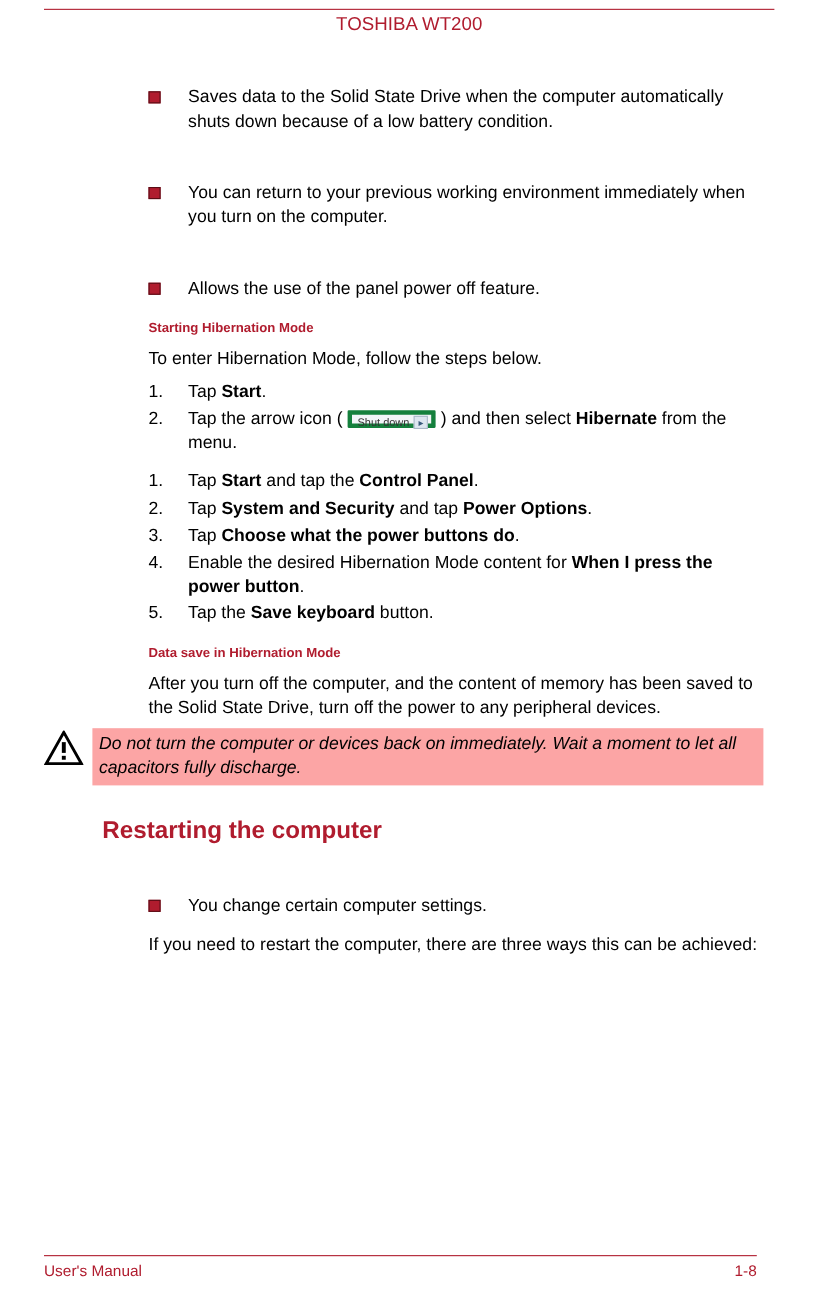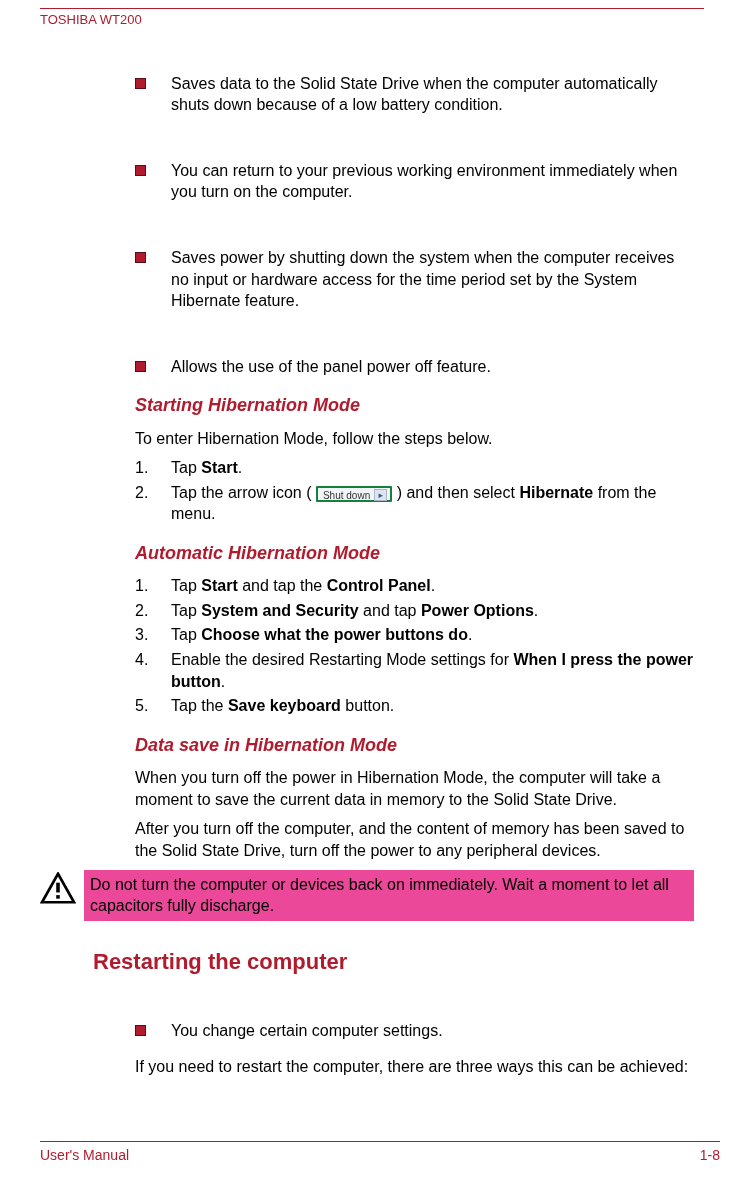--- a/index.html
+++ b/index.html
@@ -14,23 +14,23 @@
       padding: 0;
     }
     .page {
       padding: 8px 40px 0 40px;
     }
     .top-rule {
       border-top: 1px solid #b01c2e;
       margin-bottom: 2px;
     }
     .header-text {
-      text-align: left;
-      color: #b01c2e;
-      font-size: 13px;
+      text-align: center;
+      color: #b01c2e;
+      font-size: 17px;
       margin-bottom: 10px;
     }
     .content {
       padding-left: 95px;
       padding-right: 10px;
     }
     ul.square-list {
       list-style: none;
       padding: 0;
       margin: 0 0 14px 0;
@@ -46,23 +46,22 @@
       position: absolute;
       left: 0;
       top: 5px;
       width: 9px;
       height: 9px;
       background: #b01c2e;
       border: 1px solid #5a0d16;
     }
     h3.section-red {
       color: #b01c2e;
-      font-style: italic;
       font-weight: bold;
-      font-size: 18px;
+      font-size: 12px;
       margin: 16px 0 10px 0;
     }
     h2.main-red {
       color: #b01c2e;
       font-weight: bold;
       font-size: 22px;
       margin: 26px 0 12px -42px;
     }
     p.body {
       margin-bottom: 8px;
@@ -83,21 +82,21 @@
       content: counter(step) ".";
       position: absolute;
       left: 0;
       top: 0;
     }
     b { font-weight: bold; }
     .inline-shutdown {
       display: inline-block;
       vertical-align: middle;
       background: #f2f5f8;
-      border: 2px solid #15803d;
+      border: 4px solid #15803d;
       padding: 1px 3px 1px 5px;
       font-size: 10px;
       color: #333;
       height: 16px;
       line-height: 13px;
       border-radius: 1px;
     }
     .inline-shutdown .arrowbox {
       display: inline-block;
       background: #dde6f0;
@@ -118,28 +117,29 @@
       gap: 8px;
     }
     .caution-icon {
       flex: 0 0 auto;
       width: 36px;
       height: 32px;
       margin-top: 2px;
     }
     .caution-text {
       flex: 1;
-      background: #ec4899;
+      background: #fca5a5;
       padding: 4px 6px;
+      font-style: italic;
     }
     .footer {
       position: absolute;
       bottom: 18px;
       left: 40px;
-      right: 24px;
+      right: 56px;
     }
     .bottom-rule {
       border-top: 1px solid #b01c2e;
       margin-bottom: 4px;
     }
     .footer-row {
       display: flex;
       justify-content: space-between;
       color: #b01c2e;
       font-size: 14px;
@@ -150,46 +150,43 @@
 
 <div class="page">
   <div class="top-rule"></div>
   <div class="header-text">TOSHIBA WT200</div>
 
   <div class="content">
 
     <ul class="square-list">
       <li>Saves data to the Solid State Drive when the computer automatically shuts down because of a low battery condition.</li>
       <li>You can return to your previous working environment immediately when you turn on the computer.</li>
-      <li>Saves power by shutting down the system when the computer receives no input or hardware access for the time period set by the System Hibernate feature.</li>
       <li>Allows the use of the panel power off feature.</li>
     </ul>
 
     <h3 class="section-red">Starting Hibernation Mode</h3>
     <p class="body">To enter Hibernation Mode, follow the steps below.</p>
     <ol class="steps">
       <li>
         <span>Tap </span><b>Start</b><span>.</span>
       </li>
       <li>
         <span>Tap the arrow icon ( </span><span class="inline-shutdown"><span>Shut down</span><span class="arrowbox">▸</span></span><span> ) and then select </span><b>Hibernate</b><span> from the menu.</span>
       </li>
     </ol>
 
-    <h3 class="section-red">Automatic Hibernation Mode</h3>
     <ol class="steps">
       <li><span>Tap </span><b>Start</b><span> and tap the </span><b>Control Panel</b><span>.</span></li>
       <li><span>Tap </span><b>System and Security</b><span> and tap </span><b>Power Options</b><span>.</span></li>
       <li><span>Tap </span><b>Choose what the power buttons do</b><span>.</span></li>
-      <li><span>Enable the desired Restarting Mode settings for </span><b>When I press the power button</b><span>.</span></li>
+      <li><span>Enable the desired Hibernation Mode content for </span><b>When I press the power button</b><span>.</span></li>
       <li><span>Tap the </span><b>Save keyboard</b><span> button.</span></li>
     </ol>
 
     <h3 class="section-red">Data save in Hibernation Mode</h3>
-    <p class="body">When you turn off the power in Hibernation Mode, the computer will take a moment to save the current data in memory to the Solid State Drive.</p>
     <p class="body">After you turn off the computer, and the content of memory has been saved to the Solid State Drive, turn off the power to any peripheral devices.</p>
 
     <div class="caution-row">
       <svg class="caution-icon" viewBox="0 0 40 36">
         <polygon points="20,2 38,34 2,34" fill="#fff" stroke="#000" stroke-width="3"></polygon>
         <rect x="18" y="12" width="4" height="11" fill="#000"></rect>
         <rect x="18" y="26" width="4" height="4" fill="#000"></rect>
       </svg>
       <div class="caution-text">Do not turn the computer or devices back on immediately. Wait a moment to let all capacitors fully discharge.</div>
     </div>

